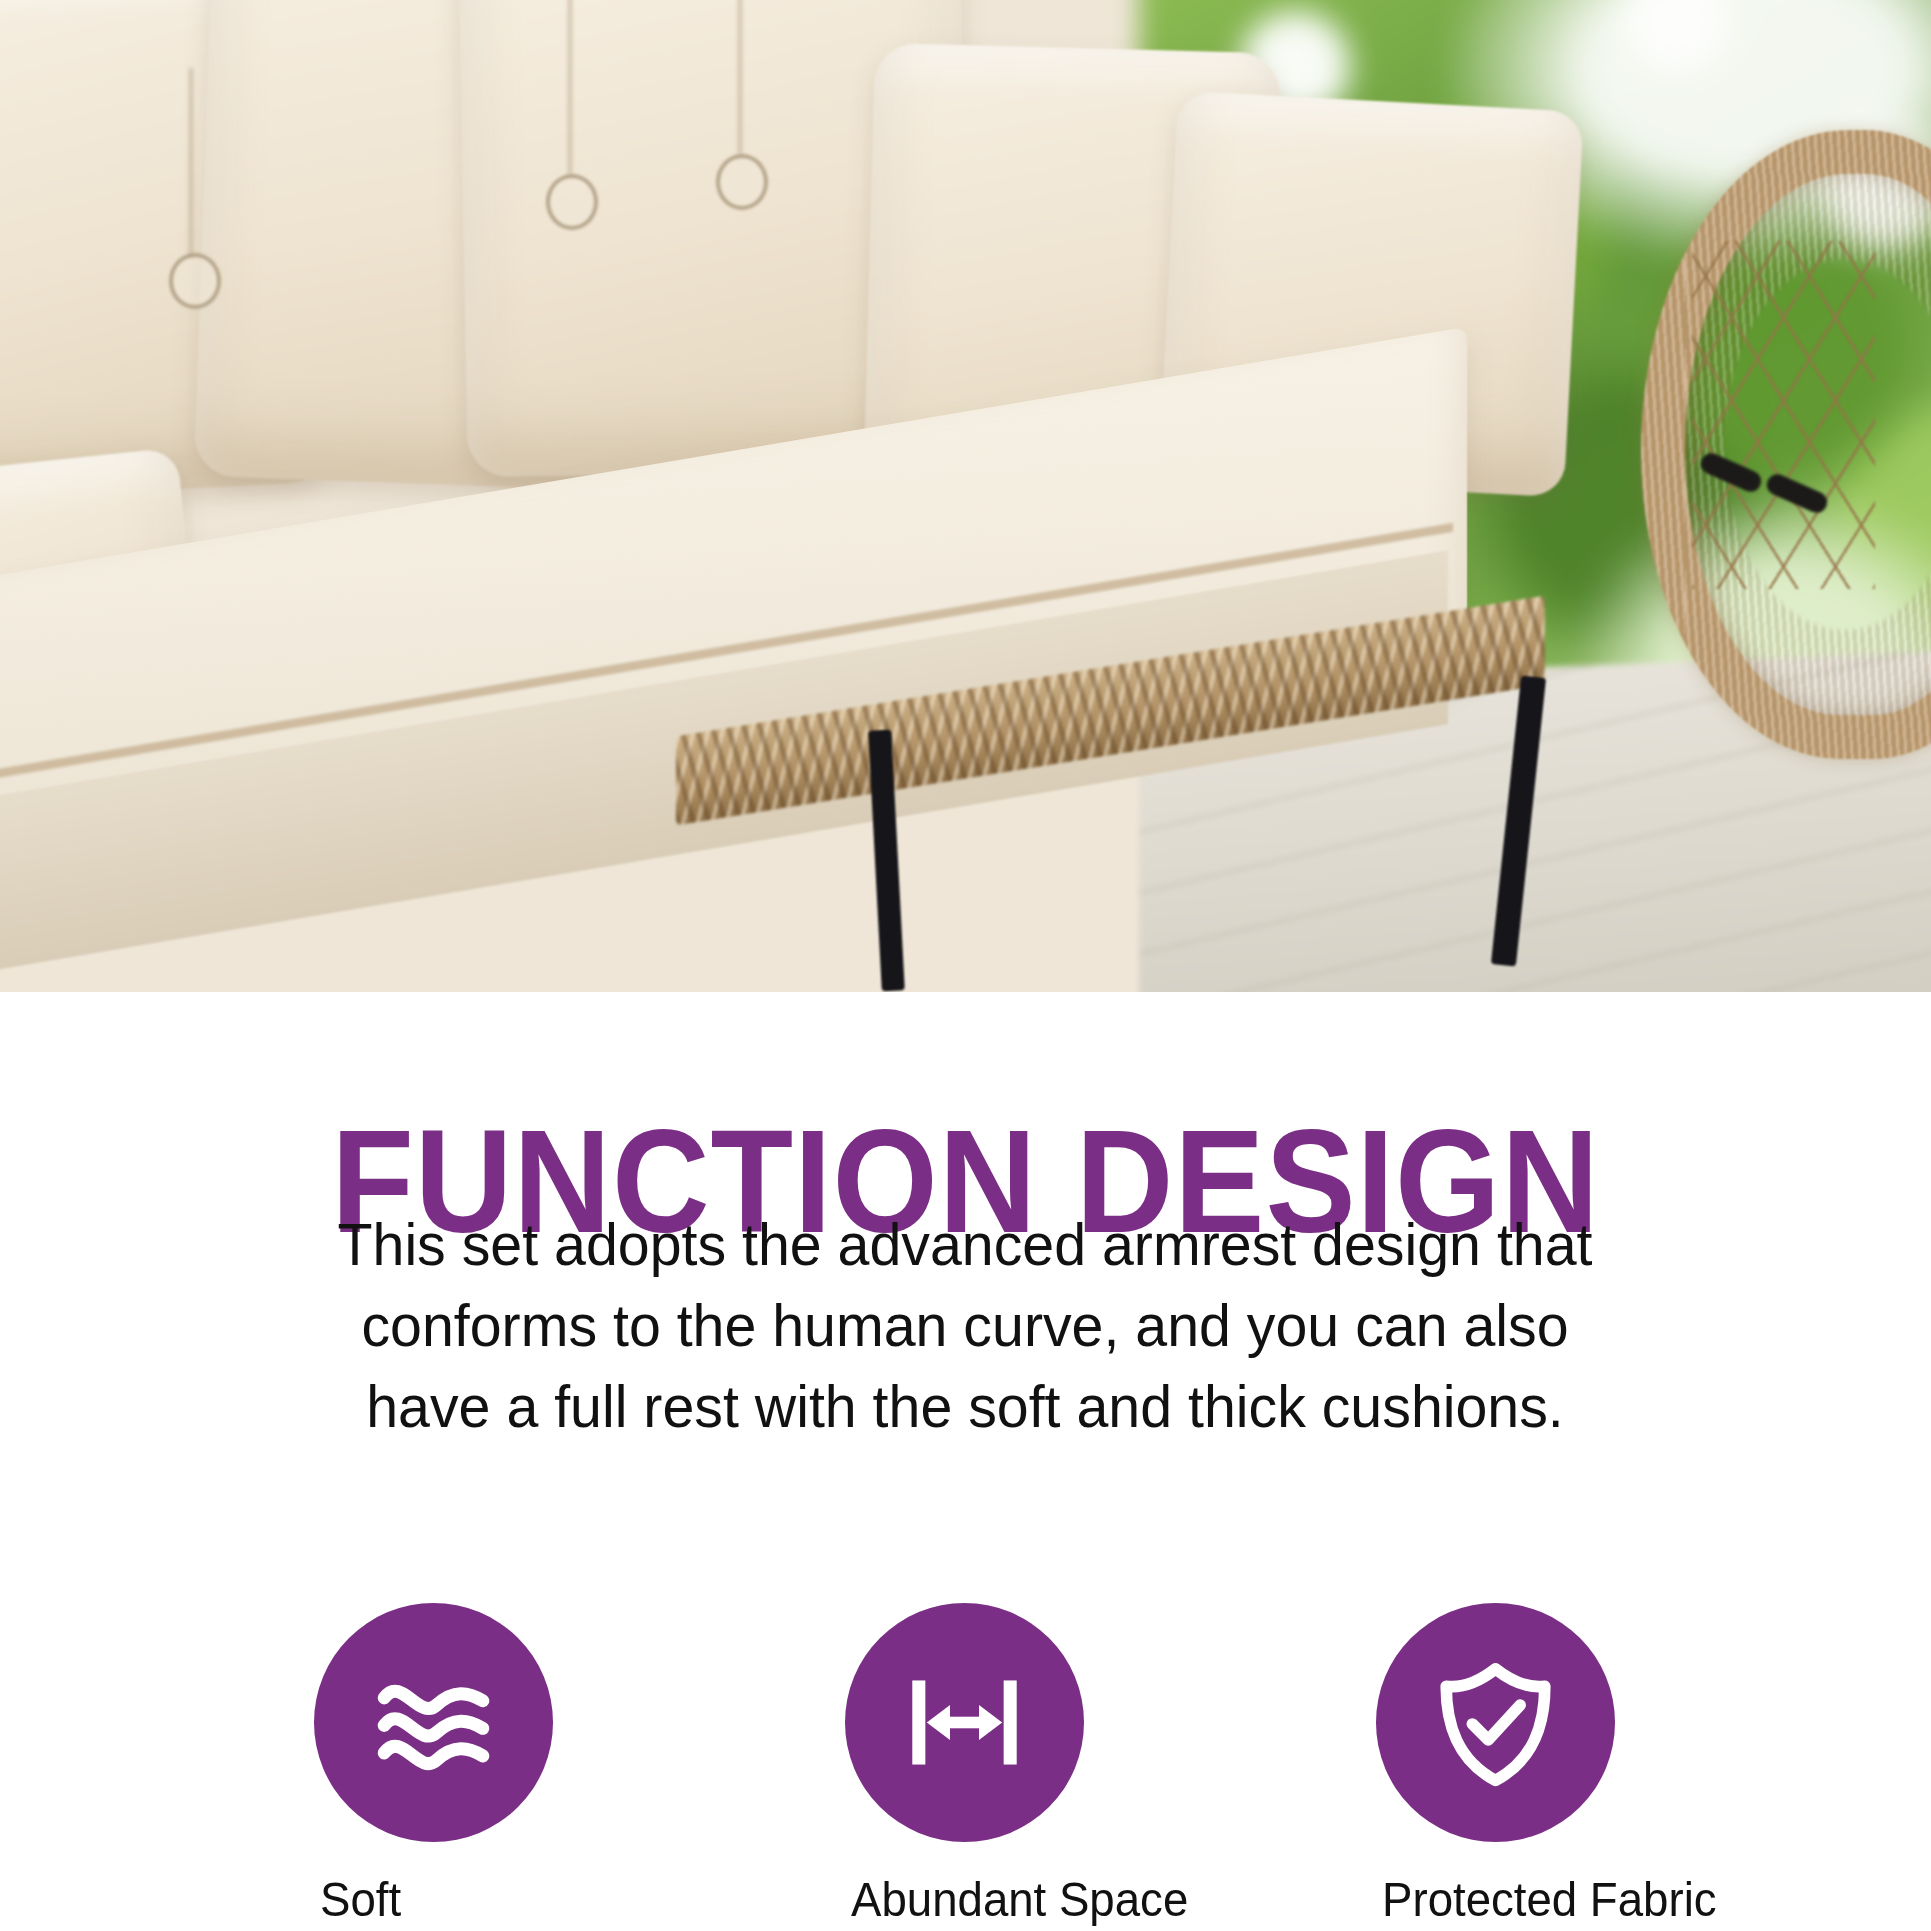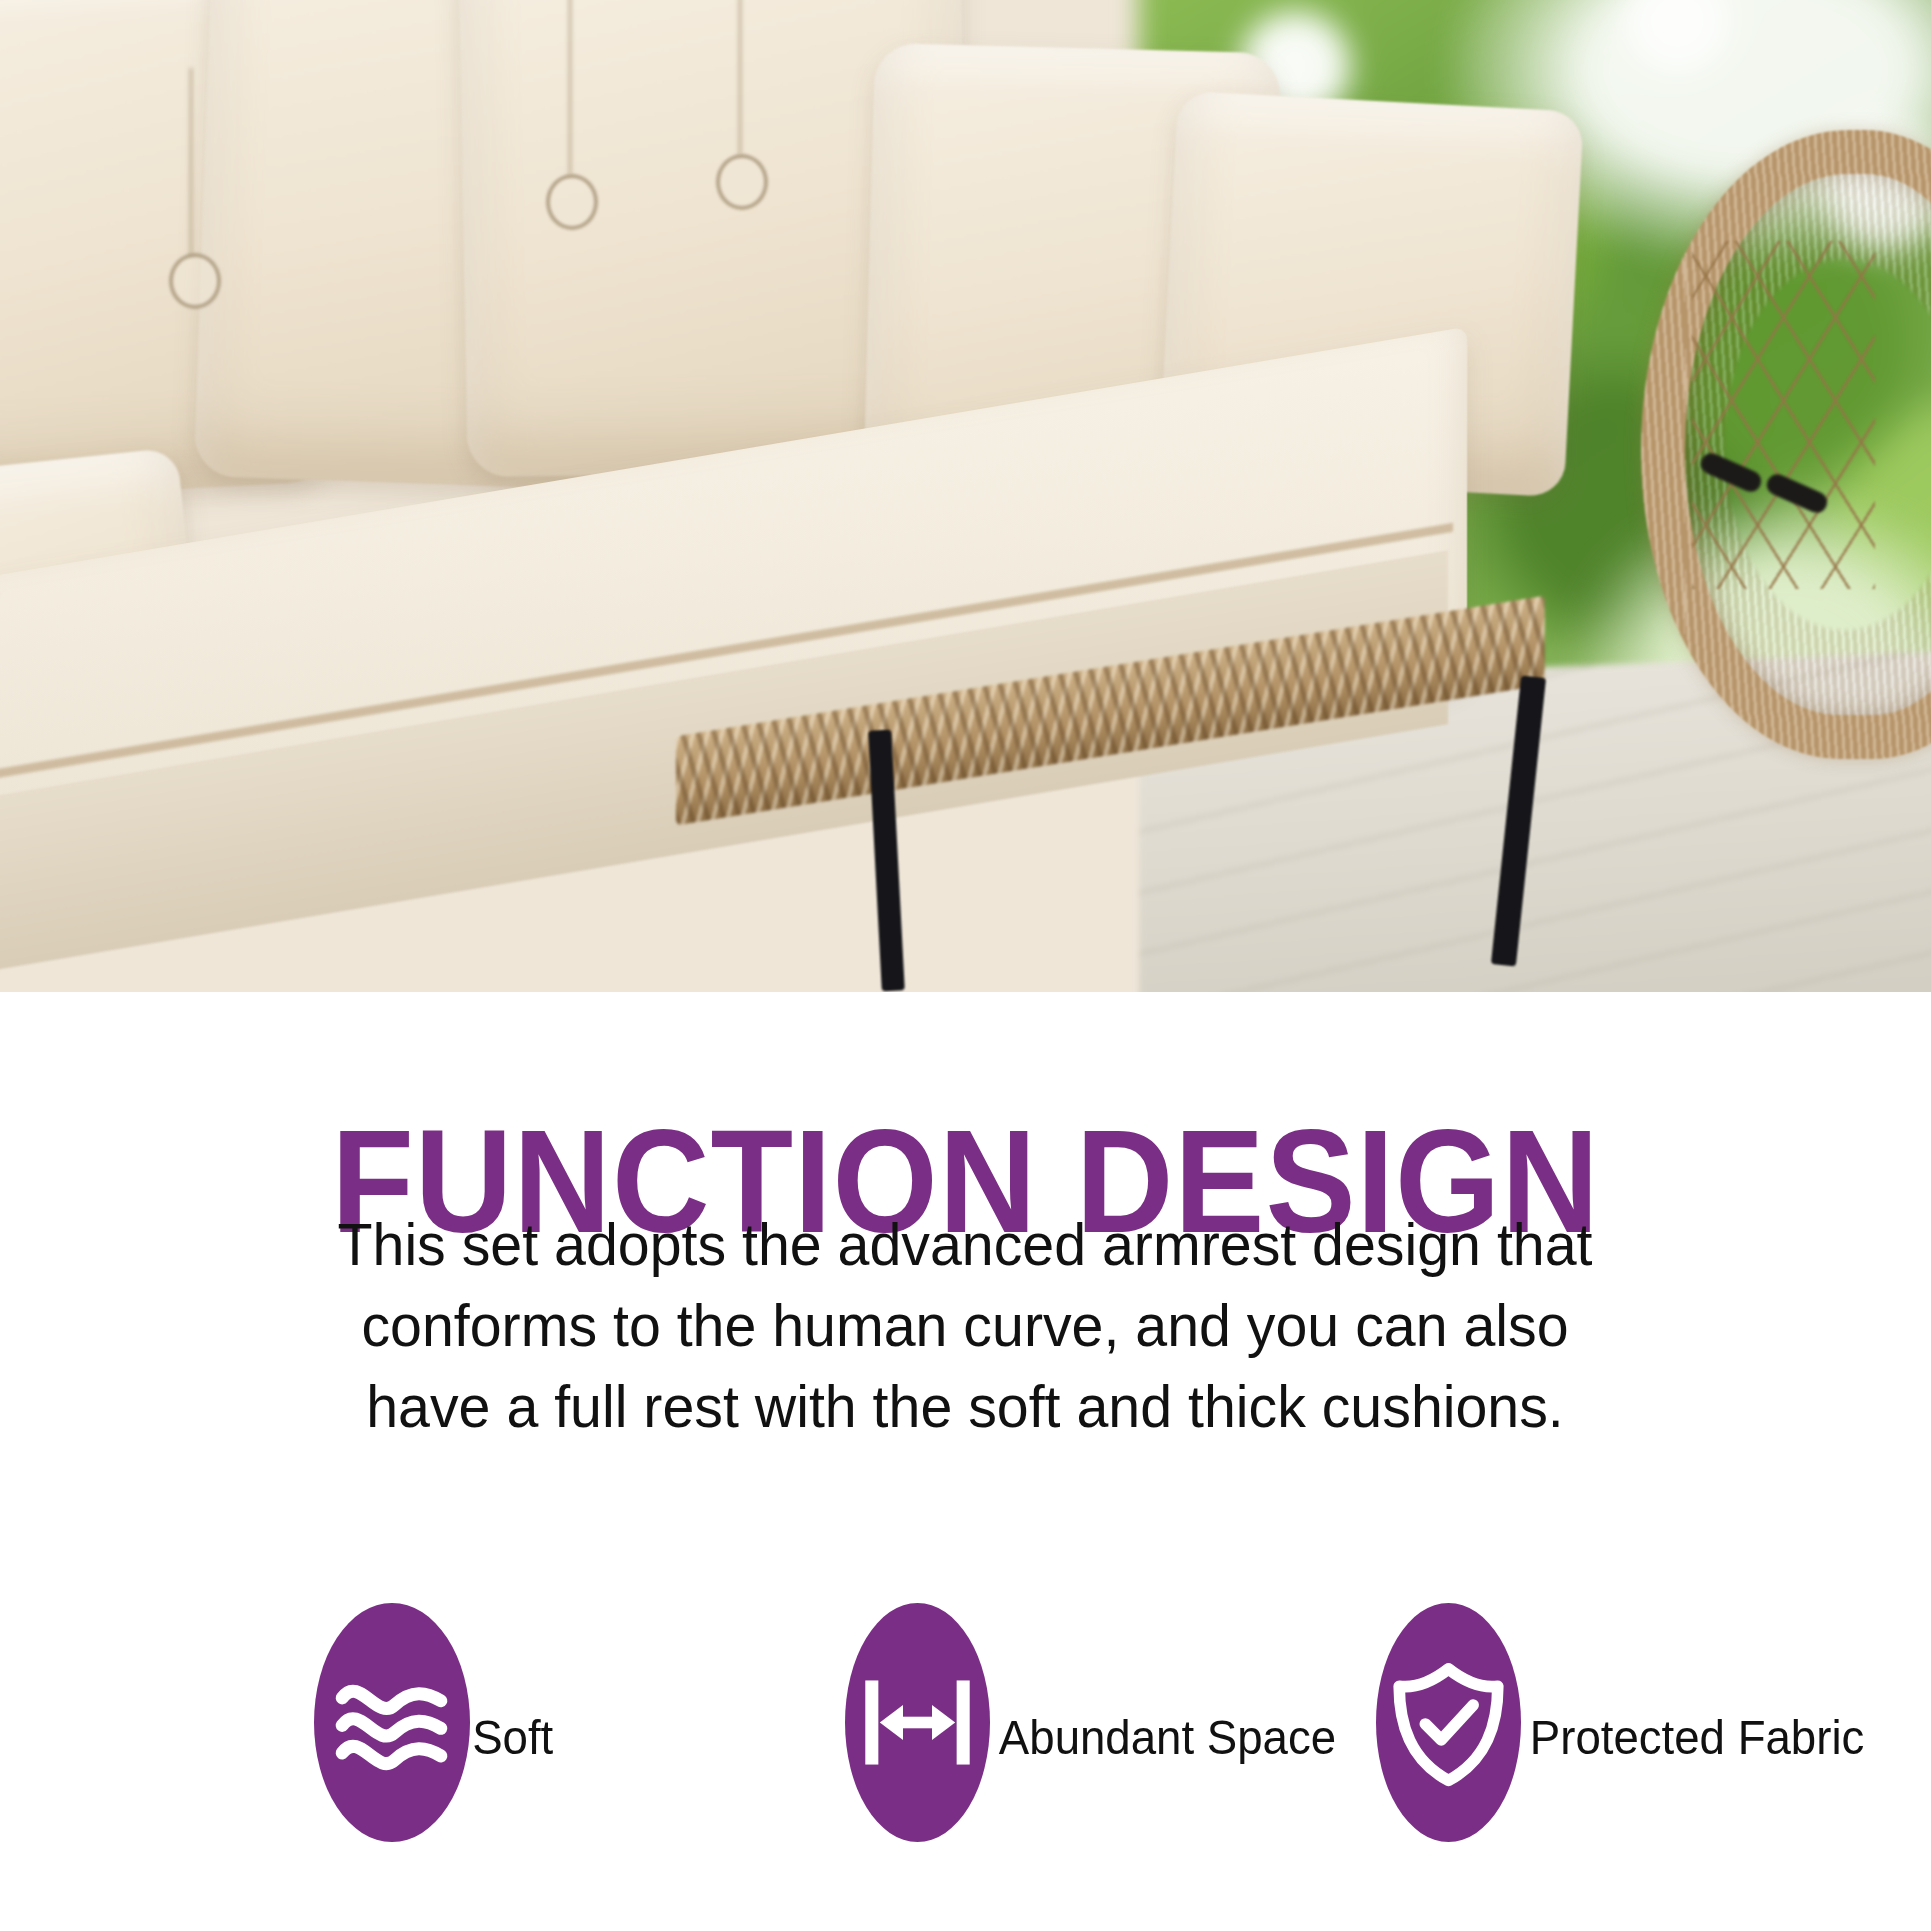--- a/index.html
+++ b/index.html
@@ -99,21 +99,21 @@
   .content{position:absolute;left:0;top:992px;width:1931px;height:939px;background:#fff;}
   .title{position:absolute;left:0;top:1010px;width:1931px;text-align:center;
     font-size:147px;line-height:147px;font-weight:700;letter-spacing:1px;
     transform:scaleX(.92);transform-origin:center top;}
   .para{position:absolute;left:241px;top:1204px;width:1448px;text-align:center;
     font-size:60px;line-height:81px;font-weight:400;color:#111111;
     transform:scaleX(.955);transform-origin:center top;}
 
   .features{position:absolute;left:0;top:1603px;width:1931px;height:328px;
     display:flex;justify-content:center;align-items:flex-start;gap:290px;}
-  .feature{width:241px;display:flex;flex-direction:row;align-items:center;}
+  .feature{width:241px;display:flex;flex-direction:column;}
   .circle{width:239px;height:239px;border-radius:50%;display:flex;
     align-items:center;justify-content:center;}
   .flabel{margin-top:31px;font-size:48px;line-height:54px;font-weight:400;color:#111;
     white-space:nowrap;transform:scaleX(.95);}
 </style>
 </head>
 <body>
 
 <div id="page">
 

